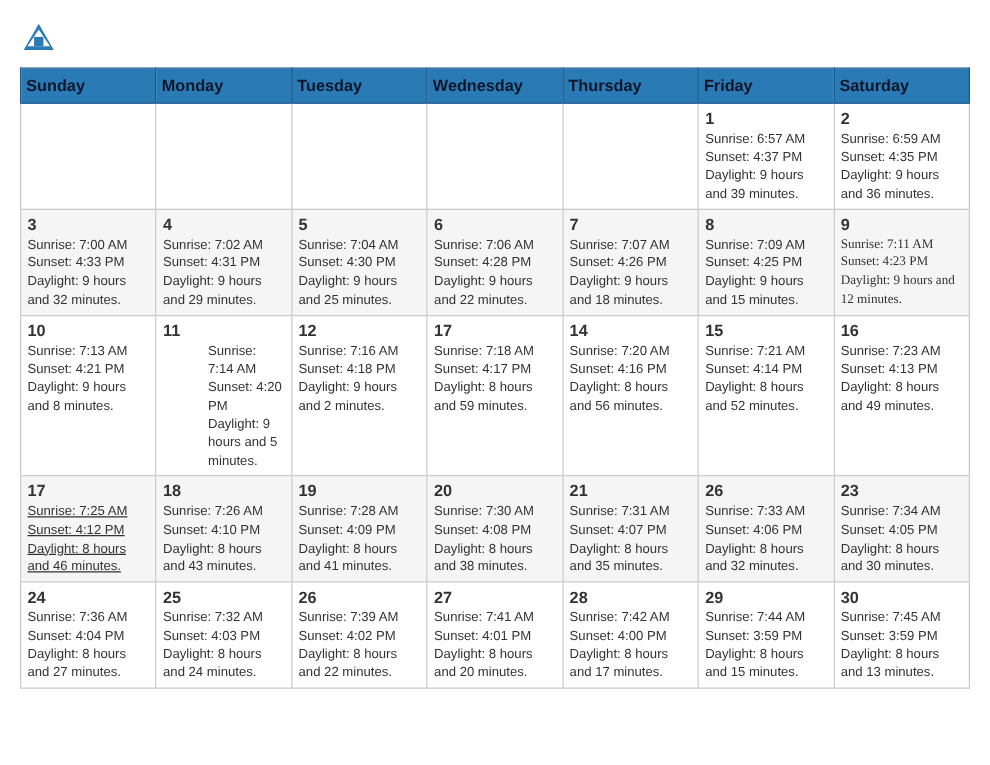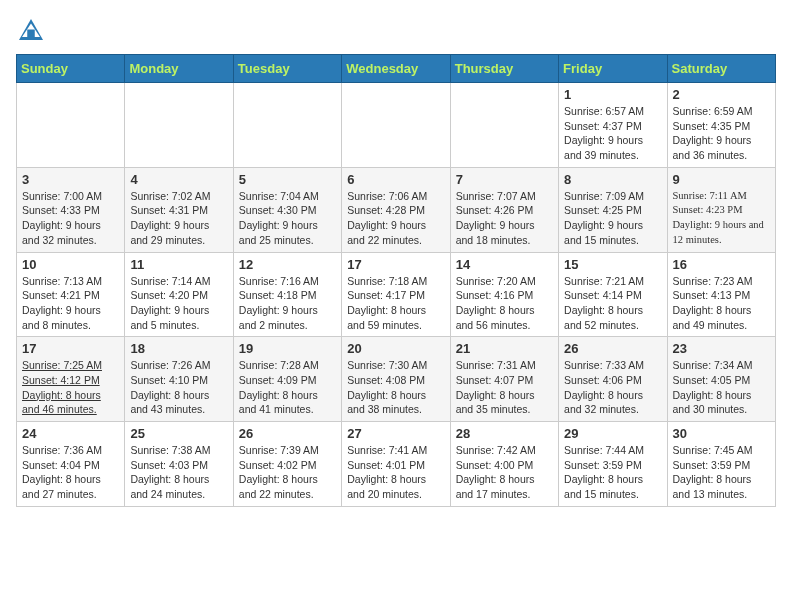--- a/index.html
+++ b/index.html
@@ -56,21 +56,21 @@
     .location {
       font-size: 15px;
       color: #555;
     }
     .calendar {
       width: 100%;
       border-collapse: collapse;
     }
     .calendar th {
       background: #2a7ab5;
-      color: #bef264;
+      color: #0f172a;
       font-size: 13px;
       font-weight: bold;
       padding: 6px 4px;
       text-align: left;
       border: 1px solid #1a5a8a;
     }
     .calendar td {
       vertical-align: top;
       padding: 4px 5px;
       border: 1px solid #ccc;
@@ -198,21 +198,21 @@
         </tr>
         <tr>
           <td>
             <span class="day-number">10</span>
             <div class="day-info" style="white-space: pre-line;">Sunrise: 7:13 AM
 Sunset: 4:21 PM
 Daylight: 9 hours and 8 minutes.</div>
           </td>
           <td>
             <span class="day-number">11</span>
-            <div class="day-info" style="white-space: pre-line;">Sunrise: 7:14 AM
+            <div class="day-info" style="white-space: pre-line; margin-left: 36px;">Sunrise: 7:14 AM
 Sunset: 4:20 PM
 Daylight: 9 hours and 5 minutes.</div>
           </td>
           <td>
             <span class="day-number">12</span>
             <div class="day-info" style="white-space: pre-line;">Sunrise: 7:16 AM
 Sunset: 4:18 PM
 Daylight: 9 hours and 2 minutes.</div>
           </td>
           <td>
@@ -286,21 +286,21 @@
         </tr>
         <tr>
           <td>
             <span class="day-number">24</span>
             <div class="day-info" style="white-space: pre-line;">Sunrise: 7:36 AM
 Sunset: 4:04 PM
 Daylight: 8 hours and 27 minutes.</div>
           </td>
           <td>
             <span class="day-number">25</span>
-            <div class="day-info" style="white-space: pre-line;">Sunrise: 7:38 AM
+            <div class="day-info" style="white-space: pre-line;">Sunrise: 7:32 AM
 Sunset: 4:03 PM
 Daylight: 8 hours and 24 minutes.</div>
           </td>
           <td>
             <span class="day-number">26</span>
             <div class="day-info" style="white-space: pre-line;">Sunrise: 7:39 AM
 Sunset: 4:02 PM
 Daylight: 8 hours and 22 minutes.</div>
           </td>
           <td>

